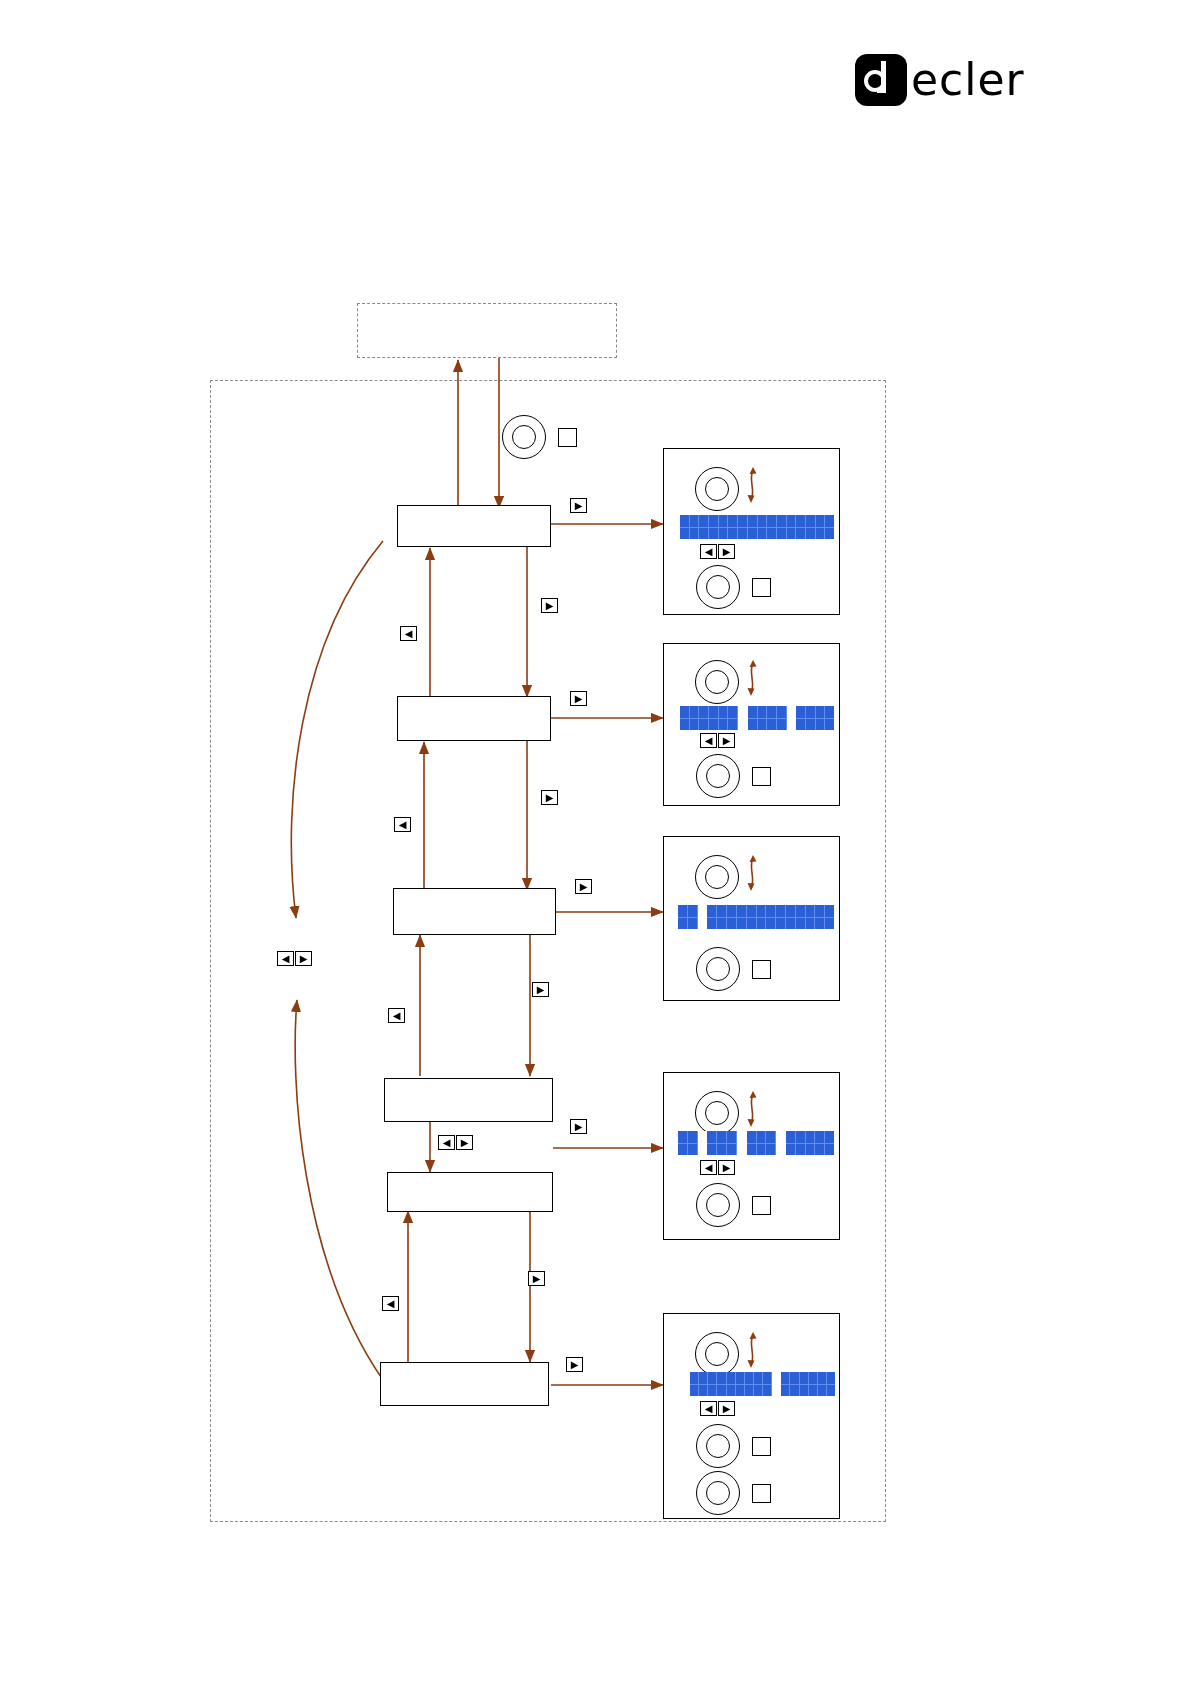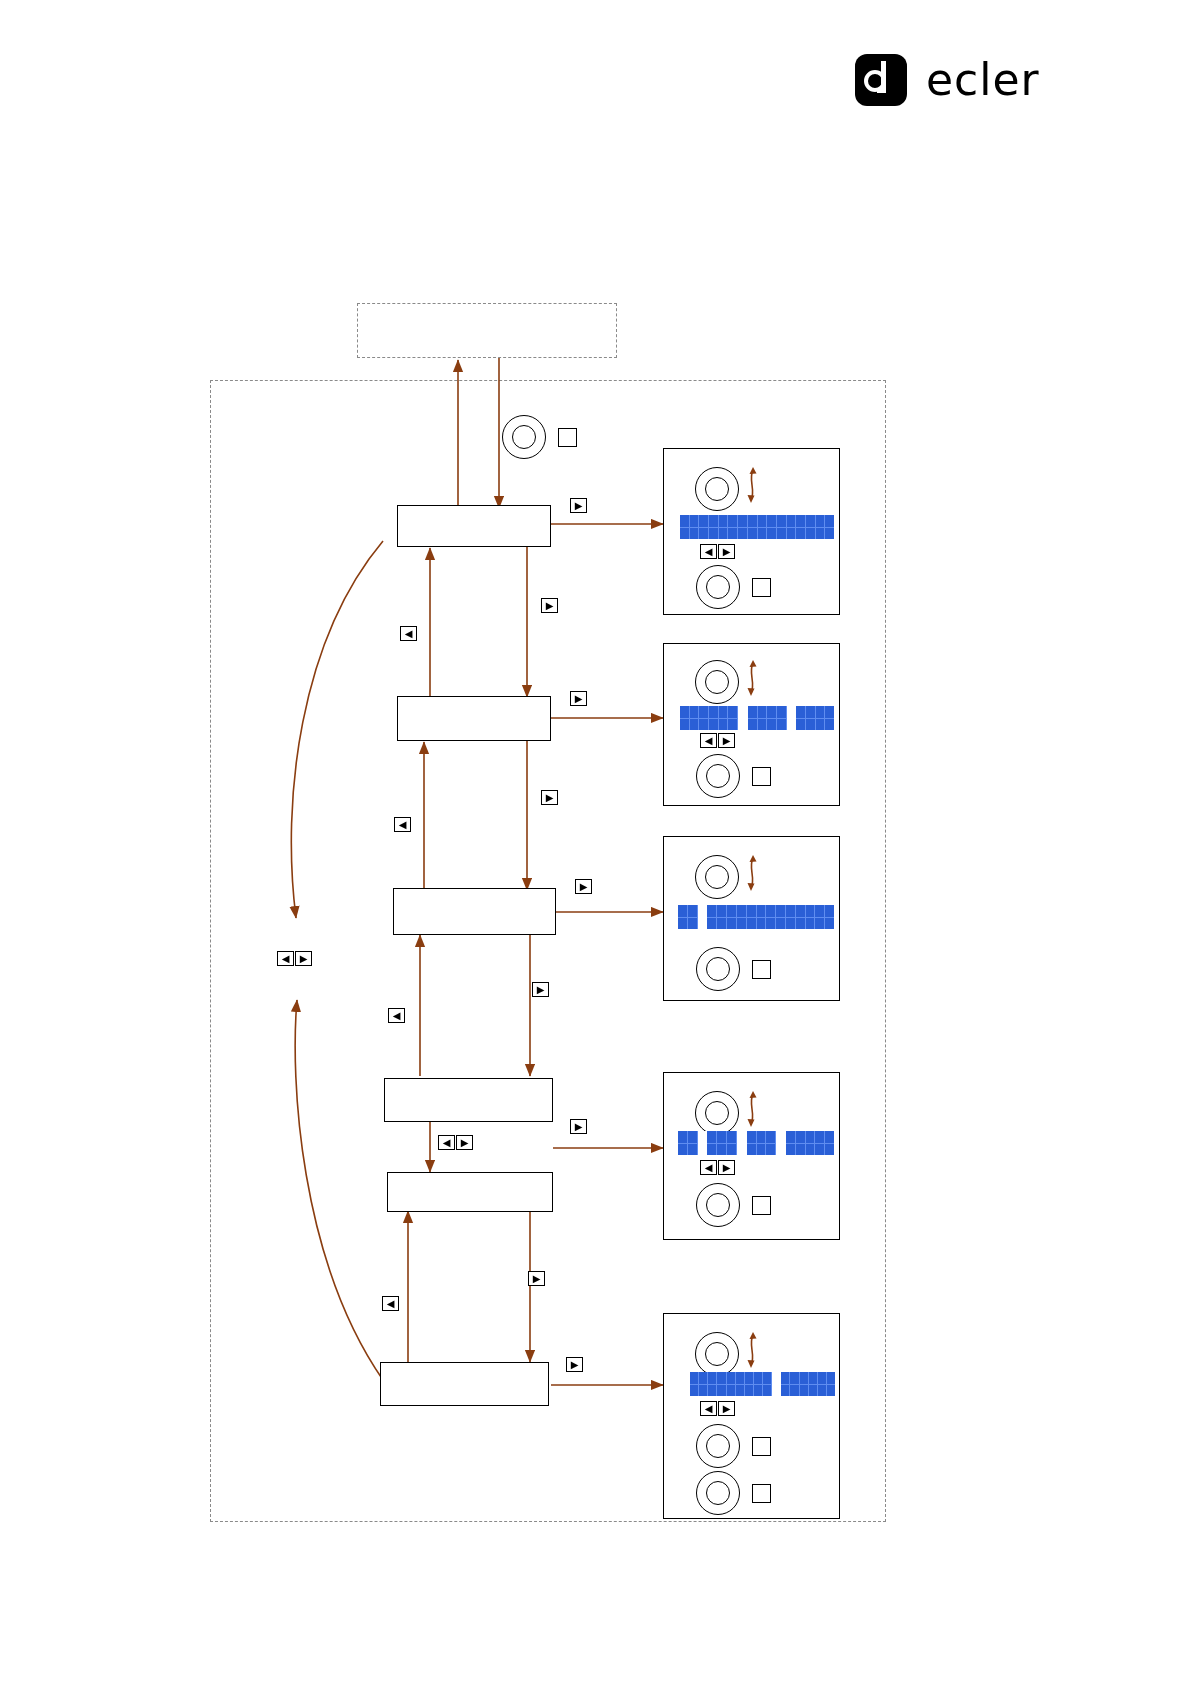--- a/index.html
+++ b/index.html
@@ -22,21 +22,21 @@
 
   
   #logo {
     position: absolute;
     left: 855px;
     top: 50px;
     width: 200px;
     height: 60px;
     display: flex;
     align-items: center;
-    gap: 19px;
+    gap: 4px;
   }
   #logo-mark {
     width: 52px;
     height: 52px;
     background: #000000;
     border-radius: 12px;
     position: relative;
     flex: 0 0 auto;
   }
   

